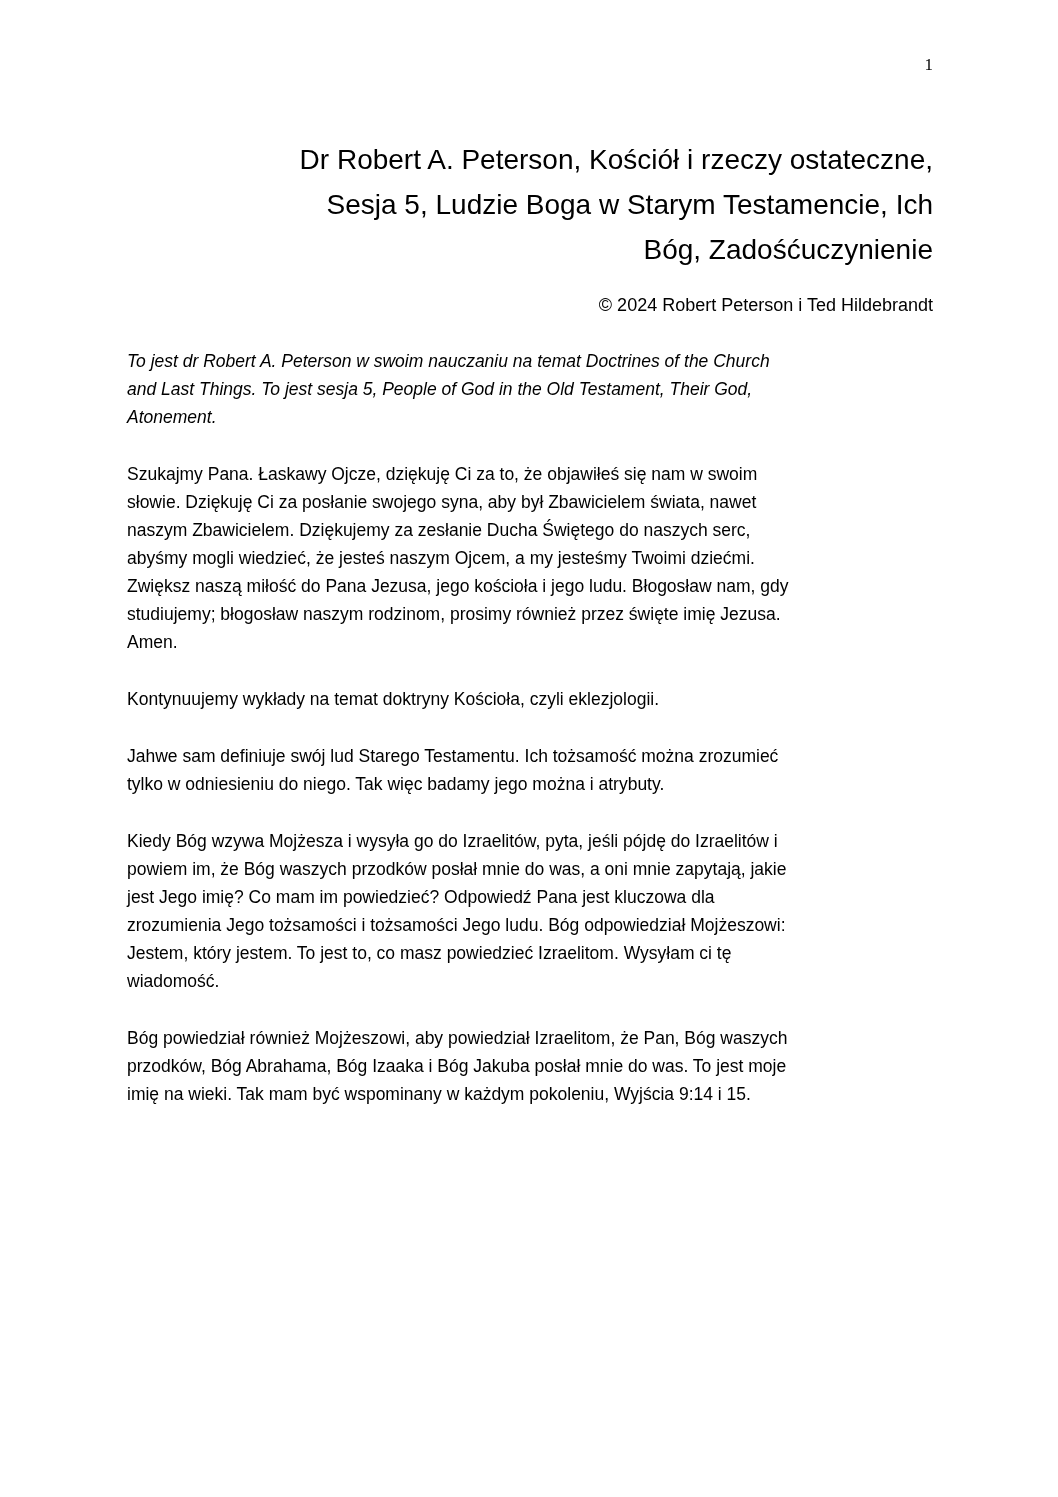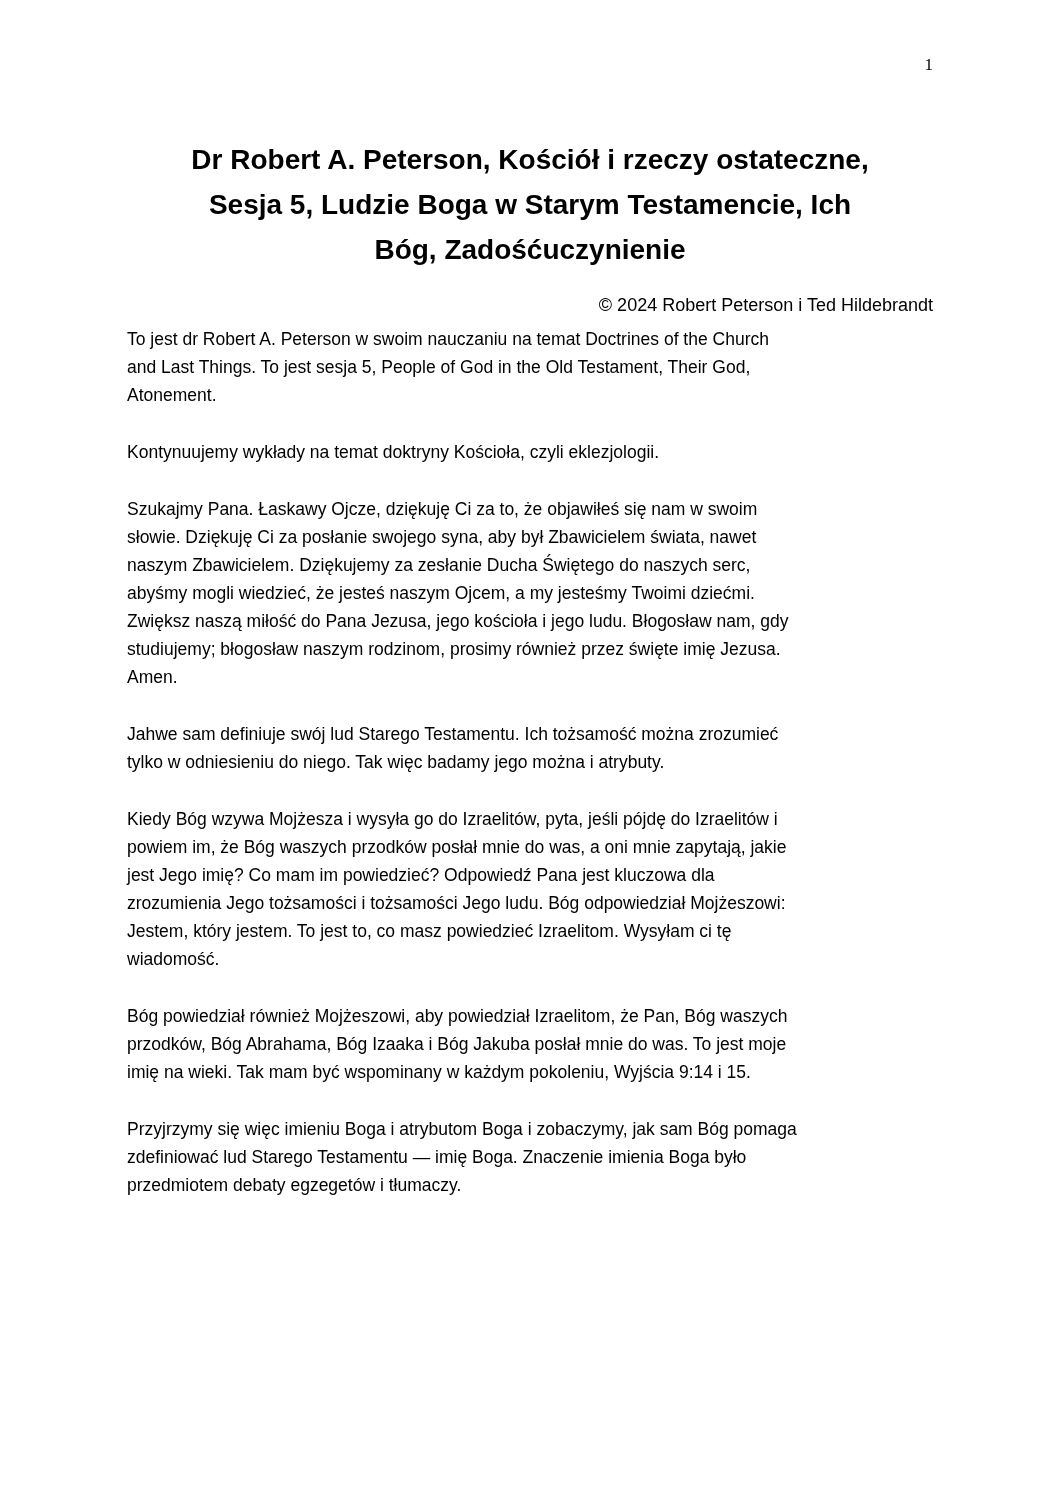--- a/index.html
+++ b/index.html
@@ -21,77 +21,75 @@
   }
   .page-number {
     text-align: right;
     font-family: "Liberation Serif", serif;
     font-size: 17px;
     line-height: 20px;
     height: 20px;
   }
   .doc-title {
     margin-top: 62px;
-    text-align: center;
-    font-weight: 700;
+    text-align: right;
+    font-weight: 400;
     font-size: 28px;
     line-height: 45px;
     white-space: pre-line;
   }
   .copyright {
     text-align: right;
     font-size: 18px;
     line-height: 28px;
     white-space: pre-line;
   }
   .body-text p {
     margin: 29px 0 0 0;
     font-size: 17.5px;
     line-height: 28px;
     white-space: pre-line;
     text-align: left;
   }
   .body-text p:first-child {
-    margin-top: 6px;
+    margin-top: 28px;
+    font-style: italic;
   }
 </style>
 </head>
 <body>
 
 <div class="page">
 
   <div class="page-number">1</div>
 
   <h1 class="doc-title">Dr Robert A. Peterson, Kościół i rzeczy ostateczne,
 Sesja 5, Ludzie Boga w Starym Testamencie, Ich
 Bóg, Zadośćuczynienie</h1>
 
   <div class="copyright">© 2024 Robert Peterson i Ted Hildebrandt</div>
 
   <div class="body-text">
     <p>To jest dr Robert A. Peterson w swoim nauczaniu na temat Doctrines of the Church
 and Last Things. To jest sesja 5, People of God in the Old Testament, Their God,
 Atonement.</p>
-    <p>Kontynuujemy wykłady na temat doktryny Kościoła, czyli eklezjologii.</p>
     <p>Szukajmy Pana. Łaskawy Ojcze, dziękuję Ci za to, że objawiłeś się nam w swoim
 słowie. Dziękuję Ci za posłanie swojego syna, aby był Zbawicielem świata, nawet
 naszym Zbawicielem. Dziękujemy za zesłanie Ducha Świętego do naszych serc,
 abyśmy mogli wiedzieć, że jesteś naszym Ojcem, a my jesteśmy Twoimi dziećmi.
 Zwiększ naszą miłość do Pana Jezusa, jego kościoła i jego ludu. Błogosław nam, gdy
 studiujemy; błogosław naszym rodzinom, prosimy również przez święte imię Jezusa.
 Amen.</p>
+    <p>Kontynuujemy wykłady na temat doktryny Kościoła, czyli eklezjologii.</p>
     <p>Jahwe sam definiuje swój lud Starego Testamentu. Ich tożsamość można zrozumieć
 tylko w odniesieniu do niego. Tak więc badamy jego można i atrybuty.</p>
     <p>Kiedy Bóg wzywa Mojżesza i wysyła go do Izraelitów, pyta, jeśli pójdę do Izraelitów i
 powiem im, że Bóg waszych przodków posłał mnie do was, a oni mnie zapytają, jakie
 jest Jego imię? Co mam im powiedzieć? Odpowiedź Pana jest kluczowa dla
 zrozumienia Jego tożsamości i tożsamości Jego ludu. Bóg odpowiedział Mojżeszowi:
 Jestem, który jestem. To jest to, co masz powiedzieć Izraelitom. Wysyłam ci tę
 wiadomość.</p>
     <p>Bóg powiedział również Mojżeszowi, aby powiedział Izraelitom, że Pan, Bóg waszych
 przodków, Bóg Abrahama, Bóg Izaaka i Bóg Jakuba posłał mnie do was. To jest moje
 imię na wieki. Tak mam być wspominany w każdym pokoleniu, Wyjścia 9:14 i 15.</p>
-    <p>Przyjrzymy się więc imieniu Boga i atrybutom Boga i zobaczymy, jak sam Bóg pomaga
-zdefiniować lud Starego Testamentu — imię Boga. Znaczenie imienia Boga było
-przedmiotem debaty egzegetów i tłumaczy.</p>
   </div>
 
 </div>
 
 </body></html>

